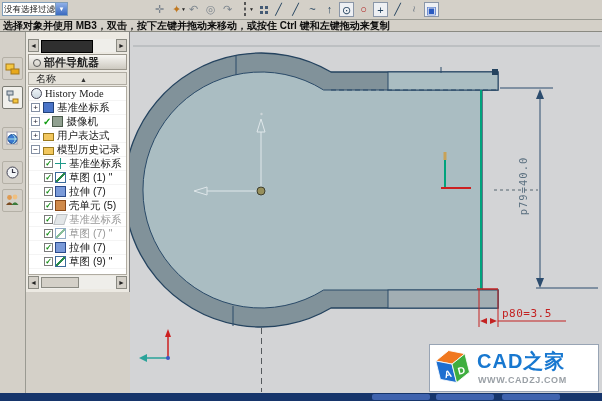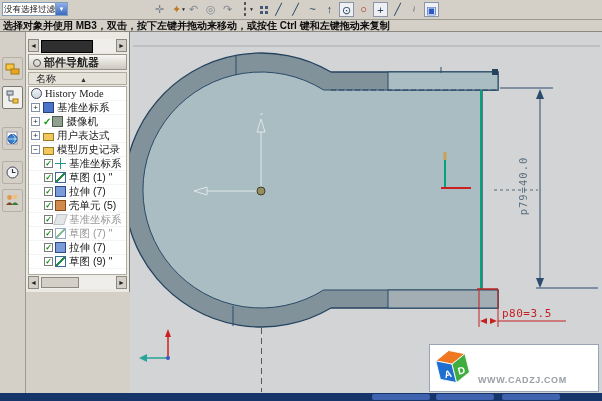--- a/index.html
+++ b/index.html
@@ -320,20 +320,21 @@
     <div class="logo">
       <svg width="44" height="44" style="position:absolute;left:3px;top:2px">
         <g transform="rotate(-14 20 21)" stroke="#fff" stroke-width="0.8">
           <polygon points="20,3 35,10 20,17 5,10" fill="#f07820"></polygon>
           <polygon points="5,10 20,17 20,36 5,29" fill="#1e6fd0"></polygon>
           <polygon points="35,10 20,17 20,36 35,29" fill="#3fae3f"></polygon>
         </g>
         <text x="10" y="29" font-size="10" font-weight="bold" fill="#fff" transform="rotate(-14 20 21)" font-family="Liberation Sans, sans-serif">A</text>
         <text x="24" y="29" font-size="10" font-weight="bold" fill="#fff" transform="rotate(-14 20 21)" font-family="Liberation Sans, sans-serif">D</text>
       </svg>
+      <span class="ltitle">CAD之家</span>
       <span class="lurl">WWW.CADZJ.COM</span>
     </div>
   </div>
 
   <div class="taskstrip">
     <span class="tseg" style="left:372px"></span>
     <span class="tseg" style="left:436px"></span>
     <span class="tseg" style="left:502px"></span>
   </div>
 

